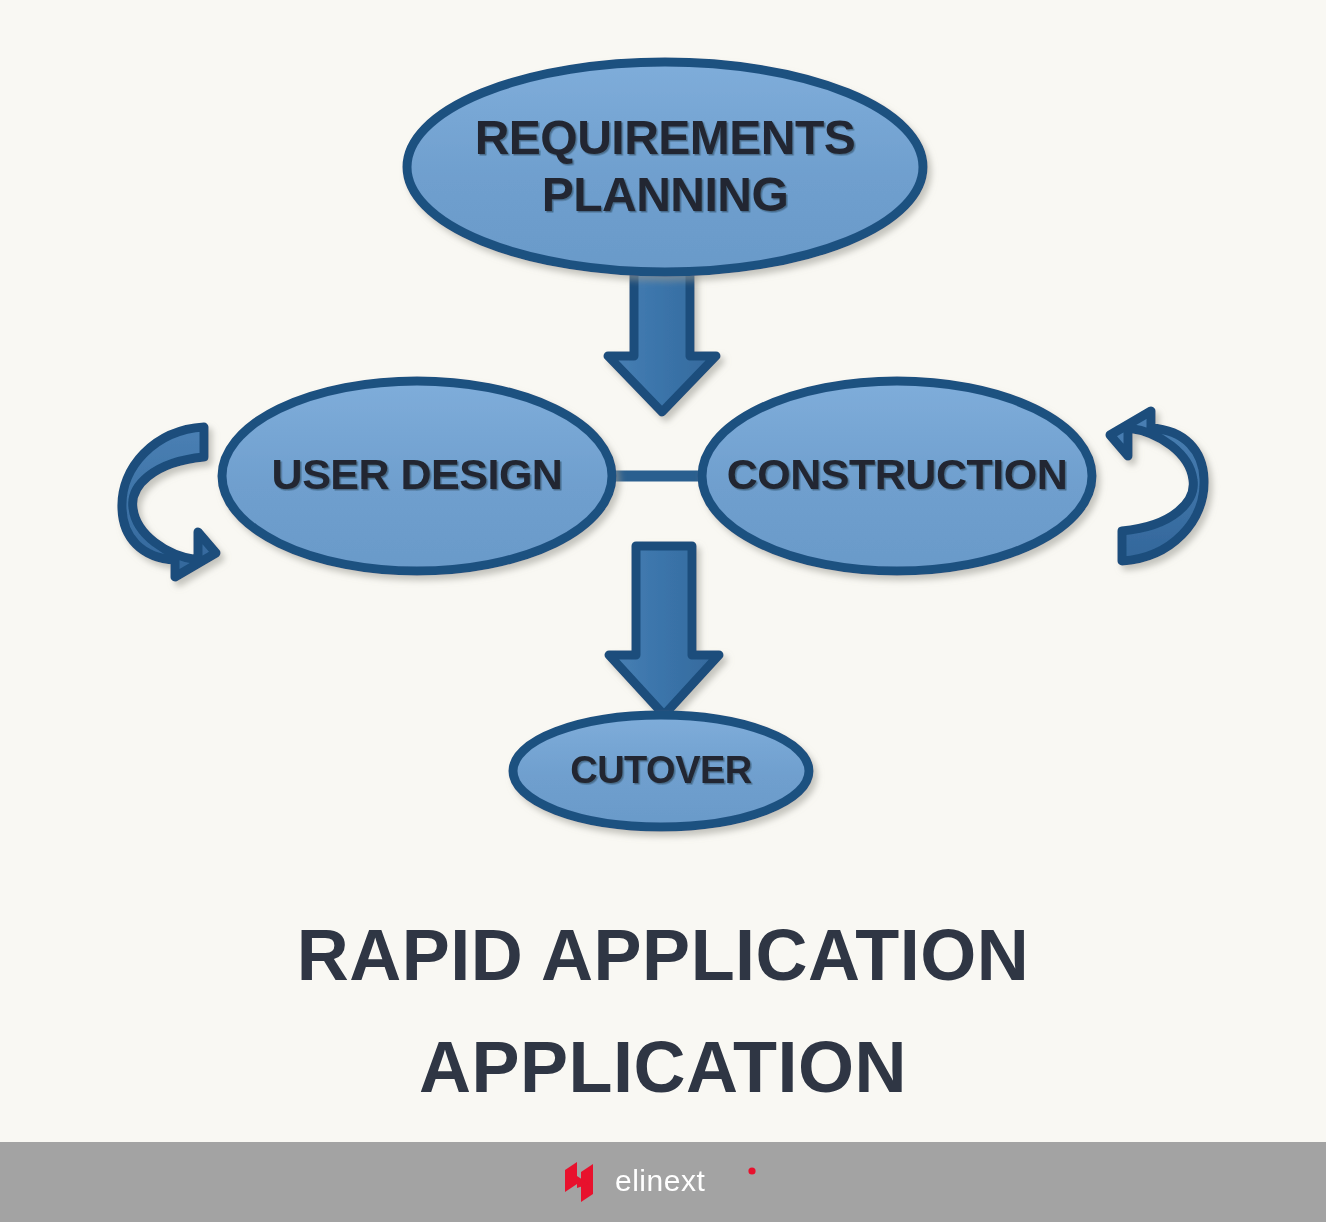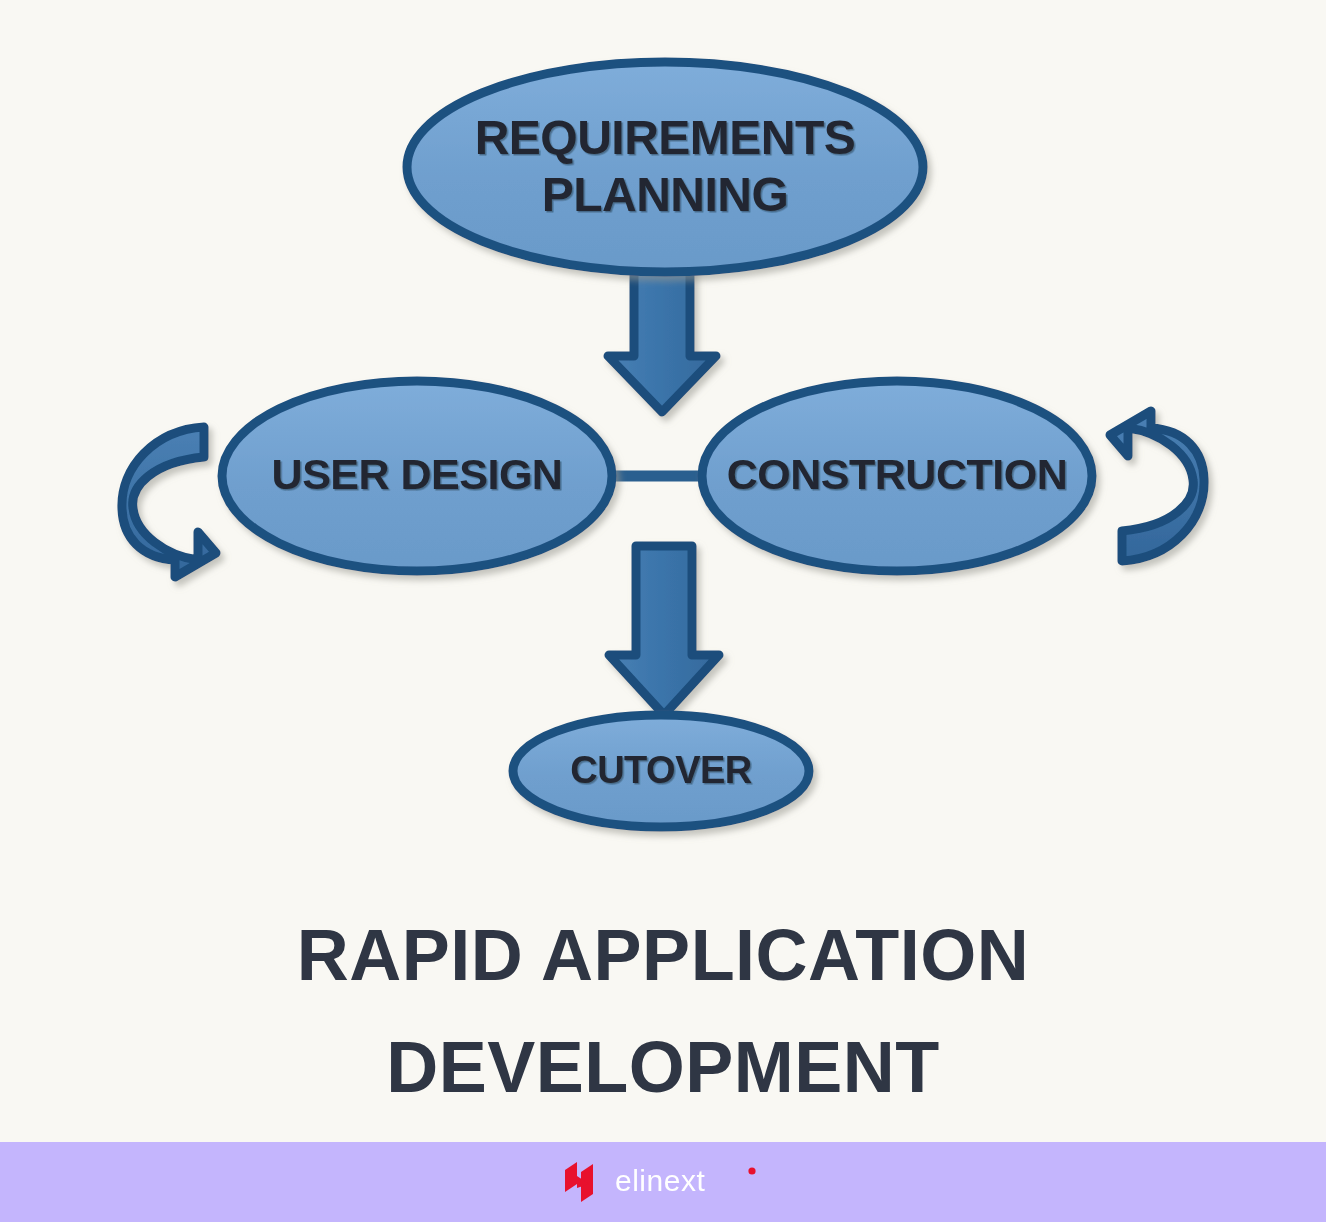--- a/index.html
+++ b/index.html
@@ -53,21 +53,21 @@
     color: #2f3644;
     line-height: 1.55;
     white-space: nowrap;
   }
   #footer-bar {
     position: absolute;
     left: 0;
     top: 1142px;
     width: 1326px;
     height: 80px;
-    background: #c4b5fd;
+    background: #a3a3a3;
     display: flex;
     align-items: center;
     justify-content: center;
   }
   #footer-logo {
     display: flex;
     align-items: center;
     gap: 14px;
   }
   #logo-mark {
@@ -182,21 +182,21 @@
 
     <g filter="url(#softShadow)">
       <ellipse cx="661" cy="771" rx="148" ry="56" fill="url(#ellipseGrad)" stroke="#1f5180" stroke-width="9"></ellipse>
     </g>
     <text class="node-label" x="661" y="773" font-size="38" filter="url(#textShade)">CUTOVER</text>
 
   </svg>
 
   <div id="title-block">
     <div class="title-line">RAPID APPLICATION</div>
-    <div class="title-line">DEVELOPMENT</div>
+    <div class="title-line">APPLICATION</div>
   </div>
 
   <div id="footer-bar">
     <div id="footer-logo">
       <svg id="logo-mark" width="40" height="44" viewBox="0 0 40 44">
         <polygon points="4,10 16,2 16,24 4,32" fill="#e8112d"></polygon>
         <polygon points="20,12 32,4 32,34 20,42" fill="#e8112d"></polygon>
         <polygon points="16,16 28,24 16,28" fill="#e8112d"></polygon>
       </svg>
       <svg id="logo-wordmark" width="150" height="40" viewBox="0 0 150 40">

